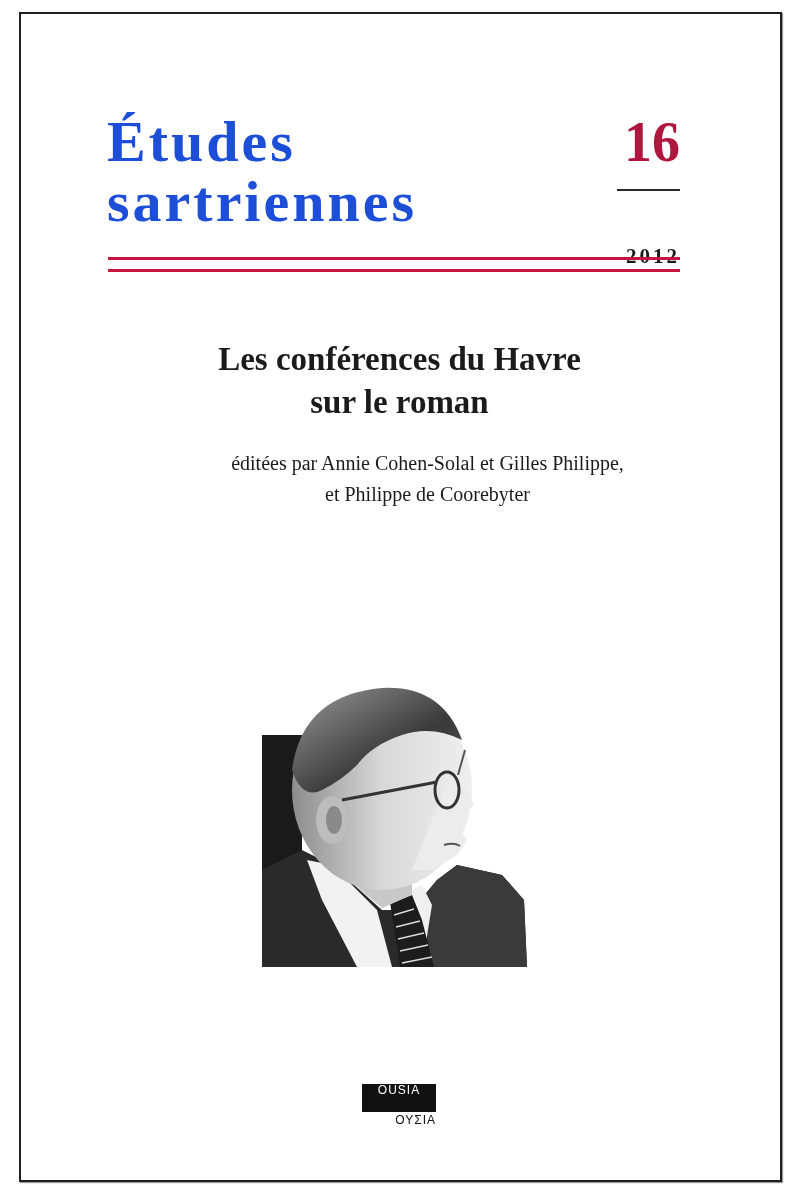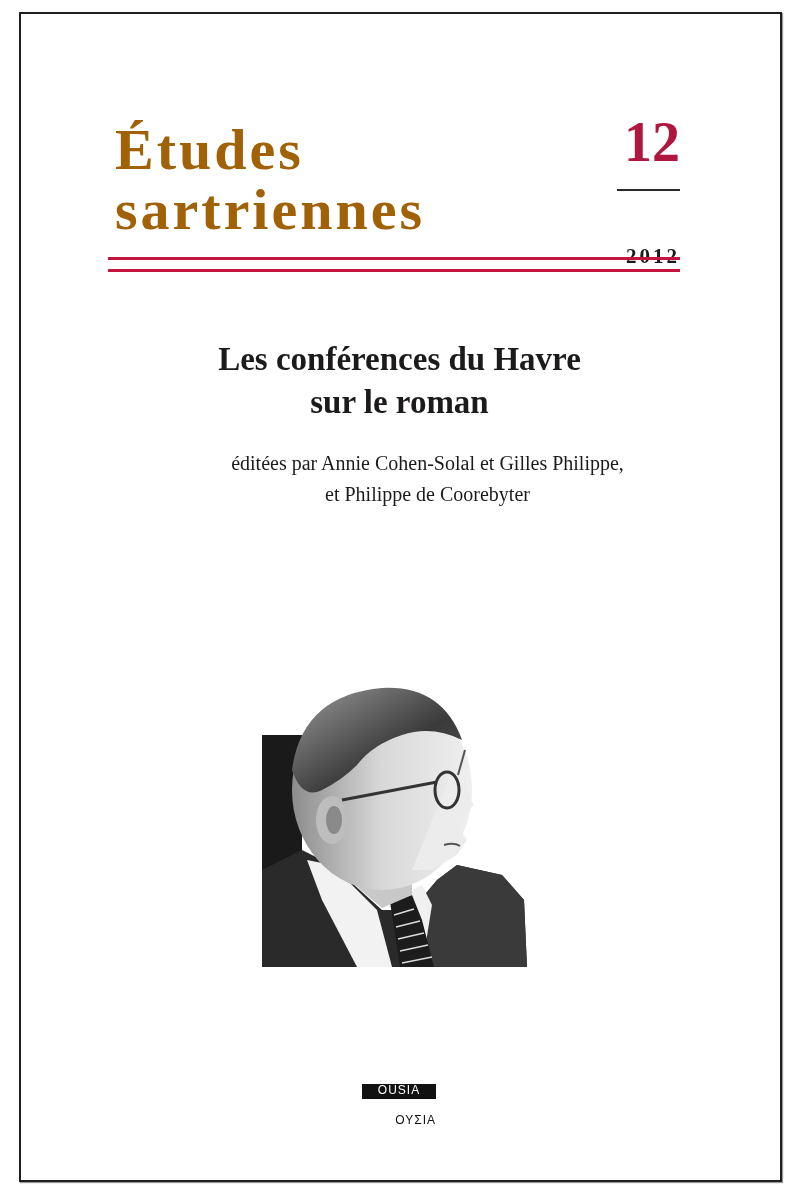--- a/index.html
+++ b/index.html
@@ -1,56 +1,56 @@
 <!DOCTYPE html>
 <html><head>
   <meta charset="utf-8">
   <style>
     html, body { margin:0; padding:0; background:#ffffff; }
     body { width:799px; height:1200px; position:relative; overflow:hidden;
            font-family:"Liberation Serif","DejaVu Serif",serif; color:#1c1a1b; }
     .frame { position:absolute; left:19px; top:12px; width:759px; height:1166px;
              border:2px solid #1f1f1f; box-shadow:1px 1px 1px #9a9a9a; }
     .title { position:absolute; left:107px; top:112px; font-weight:bold;
-             font-size:58px; line-height:60px; letter-spacing:3px; color:#a16207; margin:8px; }
+             font-size:58px; line-height:60px; letter-spacing:3px; color:#1d4ed8; margin:0; }
     .issue-num { position:absolute; left:612px; top:112px; width:68px; text-align:right;
                  font-weight:bold; font-size:56px; line-height:60px; color:#b0173f; }
     .issue-rule { position:absolute; left:617px; top:189px; width:63px; height:2px; background:#2a2a2a; }
     .issue-year { position:absolute; left:612px; top:211px; width:68px; text-align:right;
                   font-weight:bold; font-size:21px; line-height:26px; letter-spacing:3px; color:#1c1a1b;margin-top:32px; }
     .red-rule { position:absolute; left:108px; width:572px; height:3px; background:#c4143f; }
     .red-rule.r1 { top:257px; }
     .red-rule.r2 { top:269px; }
     .subtitle { position:absolute; left:0; width:799px; top:338px; text-align:center;
                 font-weight:bold; font-size:33px; line-height:43px; color:#1c1a1b; }
     .subtitle div { white-space:nowrap; }
     .credits { position:absolute; left:0; width:799px; top:448px; text-align:center;
                font-size:20px; line-height:31px; color:#1c1a1b;padding-left:28px; }
     .credits div { white-space:nowrap; }
     .portrait { position:absolute; left:262px; top:680px; width:265px; height:287px; }
     .publisher-logo { position:absolute; left:362px; top:1072px; width:74px; height:25px; }
     .logo-top { position:absolute; left:0; top:0; width:74px; height:12px;
                 font-family:"Liberation Sans","DejaVu Sans",sans-serif; font-size:12px;
                 line-height:12px; letter-spacing:1px; text-align:right; color:#111;margin-top:42px; }
-    .logo-bottom { position:absolute; left:0; top:12px; width:74px; height:15px;
+    .logo-bottom { position:absolute; left:0; top:12px; width:74px; height:28px;
                    background:#111; color:#fff;
                    font-family:"Liberation Sans","DejaVu Sans",sans-serif; font-size:12px;
                    line-height:13px; letter-spacing:1px; text-align:center; }
   </style>
 </head>
 <body>
 
 <div class="frame"></div>
 
 <h1 class="title">
   <div>Études</div>
   <div>sartriennes</div>
 </h1>
 
-<div class="issue-num">12</div>
+<div class="issue-num">16</div>
 <div class="issue-rule"></div>
 <div class="issue-year">2012</div>
 
 <div class="red-rule r1"></div>
 <div class="red-rule r2"></div>
 
 <div class="subtitle">
   <div>Les conférences du Havre</div>
   <div>sur le roman</div>
 </div>

